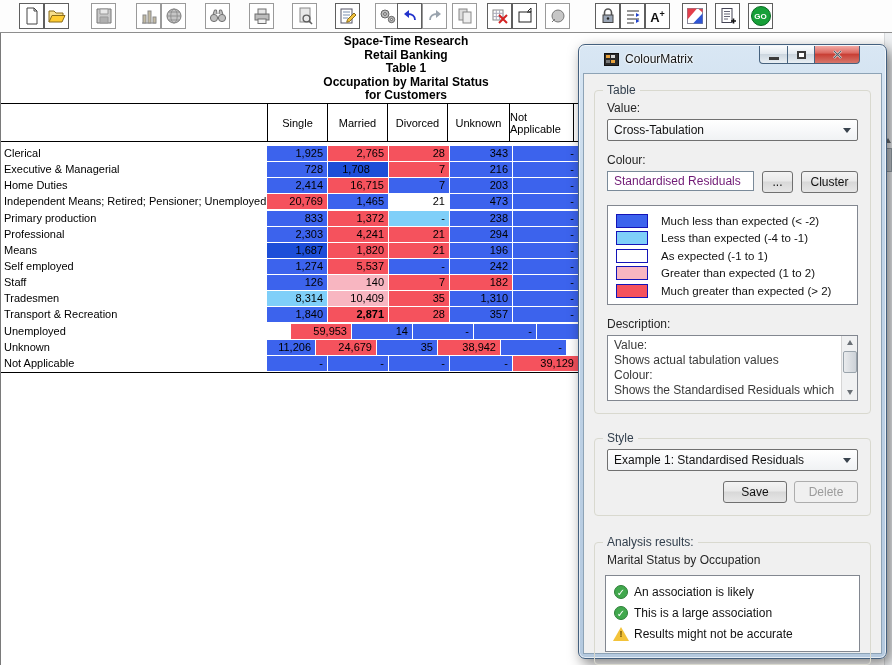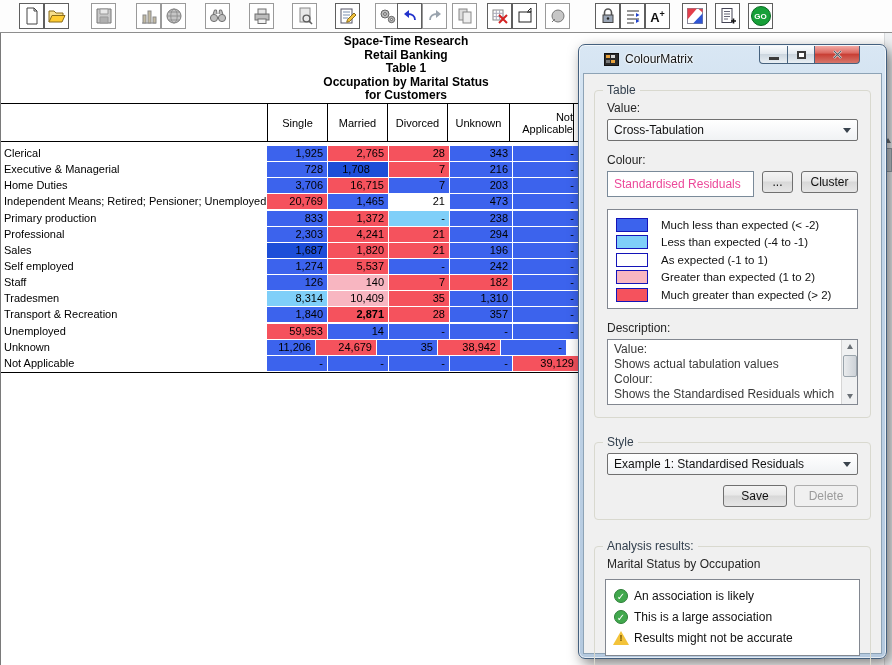--- a/index.html
+++ b/index.html
@@ -23,21 +23,21 @@
   #doc{position:absolute;left:0;top:33px;width:884px;height:632px;background:#fff;
        border-left:1px solid #7A7A7A;box-sizing:border-box;}
   #title-block{position:absolute;left:0;top:2px;width:810px;text-align:center;
                font-size:12px;font-weight:bold;color:#000;line-height:13.6px;}
   .hline{position:absolute;left:0;width:884px;height:1px;background:#000;}
   #hline-top{top:70px;}
   #hline-mid{top:108px;}
   #hline-bot{top:339px;}
   #header-row{position:absolute;left:266px;top:71px;height:37px;display:flex;}
   .hcell{border-left:1px solid #000;box-sizing:border-box;display:flex;align-items:center;
-         justify-content:center;text-align:right;font-size:11px;line-height:12px;color:#000;}
+         justify-content:center;text-align:left;font-size:11px;line-height:12px;color:#000;}
   .hcell:last-child{border-right:1px solid #000;}
   #grid{position:absolute;left:0;top:113px;}
   .trow{display:flex;height:16.15px;}
   .rlab{width:266px;font-size:11px;line-height:15px;padding-left:3px;box-sizing:border-box;
         color:#000;white-space:nowrap;overflow:hidden;}
   .tcell{box-sizing:border-box;height:15px;margin-right:1px;font-size:11px;line-height:15px;
          text-align:right;padding-right:4px;color:#000;}
 
   
   #win-scroll{position:absolute;right:0;top:33px;width:8px;height:632px;background:#EFF1F3;
@@ -70,22 +70,22 @@
               border:1px solid #8DA3B6;box-sizing:border-box;padding:0 10px;}
   .group{position:relative;border:1px solid #D9D9CF;border-radius:4px;box-sizing:border-box;}
   .group-label{position:absolute;top:-8px;left:8px;background:#F0F0F0;padding:0 4px;
                color:#33404E;font-size:12px;line-height:15px;}
   .lbl{font-size:12px;color:#262626;}
   .combo{height:22px;border:1px solid #707070;border-radius:2px;background:linear-gradient(180deg,#FFFFFF,#F0F2F4);
          display:flex;align-items:center;box-sizing:border-box;font-size:12px;color:#111;
          padding-left:6px;position:relative;}
   .combo-arrow{position:absolute;right:6px;top:8px;width:0;height:0;
          border-left:4px solid transparent;border-right:4px solid transparent;border-top:5px solid #39434D;}
-  .txtin{height:26px;border:1px solid #7A8A99;background:#fff;box-sizing:border-box;
-         font-size:12px;color:#ec4899;display:flex;align-items:center;padding-left:6px;}
+  .txtin{height:20px;border:1px solid #7A8A99;background:#fff;box-sizing:border-box;
+         font-size:12px;color:#701a75;display:flex;align-items:center;padding-left:6px;}
   .pbtn{height:22px;border:1px solid #707070;border-radius:3px;box-sizing:border-box;
         background:linear-gradient(180deg,#F4F4F4,#E9E9E9 45%,#D8D8D8 50%,#E6E6E6);
         font-size:12px;color:#111;display:flex;align-items:center;justify-content:center;}
   .pbtn.dis{color:#9B9B9B;border-color:#ADADAD;background:#F0F0F0;}
   #grp-table{margin-top:16px;padding:8px 12px 12px 12px;}
   #colour-row{display:flex;margin-top:4px;}
   #legend-box{margin-top:12px;background:#fff;border:1px solid #828790;padding:6px 6px 4px 8px;}
   .leg-row{display:flex;align-items:center;height:17.5px;}
   .swatch{width:30px;height:12px;border:1px solid #1414B8;box-sizing:content-box;margin-right:13px;}
   .leg-t{font-size:11.5px;color:#111;}
@@ -350,21 +350,21 @@
         <div class="trow">
           <div class="rlab">Executive &amp; Managerial</div>
           <div class="tcell" style="width: 60px; background: rgb(60, 99, 237);">728</div>
           <div class="tcell" style="width: 60px; background: #1d4ed8; text-align: center;">1,708</div>
           <div class="tcell" style="width: 60px; background: rgb(245, 82, 93);">7</div>
           <div class="tcell" style="width: 62px; background: rgb(60, 99, 237);">216</div>
           <div class="tcell" style="width: 65px; background: rgb(60, 99, 237);">-</div>
         </div>
         <div class="trow">
           <div class="rlab">Home Duties</div>
-          <div class="tcell" style="width: 60px; background: rgb(60, 99, 237);">3,706</div>
+          <div class="tcell" style="width: 60px; background: rgb(60, 99, 237);">2,414</div>
           <div class="tcell" style="width: 60px; background: rgb(245, 82, 93);">16,715</div>
           <div class="tcell" style="width: 60px; background: rgb(60, 99, 237);">7</div>
           <div class="tcell" style="width: 62px; background: rgb(60, 99, 237);">203</div>
           <div class="tcell" style="width: 65px; background: rgb(60, 99, 237);">-</div>
         </div>
         <div class="trow">
           <div class="rlab">Independent Means; Retired; Pensioner; Unemployed</div>
           <div class="tcell" style="width: 60px; background: rgb(245, 82, 93);">20,769</div>
           <div class="tcell" style="width: 60px; background: rgb(60, 99, 237);">1,465</div>
           <div class="tcell" style="width: 60px; background: rgb(255, 255, 255);">21</div>
@@ -381,21 +381,21 @@
         </div>
         <div class="trow">
           <div class="rlab">Professional</div>
           <div class="tcell" style="width: 60px; background: rgb(60, 99, 237);">2,303</div>
           <div class="tcell" style="width: 60px; background: rgb(245, 82, 93);">4,241</div>
           <div class="tcell" style="width: 60px; background: rgb(245, 82, 93);">21</div>
           <div class="tcell" style="width: 62px; background: rgb(60, 99, 237);">294</div>
           <div class="tcell" style="width: 65px; background: rgb(60, 99, 237);">-</div>
         </div>
         <div class="trow">
-          <div class="rlab">Sales</div>
+          <div class="rlab">Means</div>
           <div class="tcell" style="width: 60px; background: #1d4ed8;">1,687</div>
           <div class="tcell" style="width: 60px; background: rgb(245, 82, 93);">1,820</div>
           <div class="tcell" style="width: 60px; background: rgb(245, 82, 93);">21</div>
           <div class="tcell" style="width: 62px; background: rgb(60, 99, 237);">196</div>
           <div class="tcell" style="width: 65px; background: rgb(60, 99, 237);">-</div>
         </div>
         <div class="trow">
           <div class="rlab">Self employed</div>
           <div class="tcell" style="width: 60px; background: rgb(60, 99, 237);">1,274</div>
           <div class="tcell" style="width: 60px; background: rgb(245, 82, 93);">5,537</div>
@@ -422,21 +422,21 @@
         <div class="trow">
           <div class="rlab">Transport &amp; Recreation</div>
           <div class="tcell" style="width: 60px; background: rgb(60, 99, 237);">1,840</div>
           <div class="tcell" style="width: 60px; background: rgb(245, 82, 93); font-weight: bold;">2,871</div>
           <div class="tcell" style="width: 60px; background: rgb(245, 82, 93);">28</div>
           <div class="tcell" style="width: 62px; background: rgb(60, 99, 237);">357</div>
           <div class="tcell" style="width: 65px; background: rgb(60, 99, 237);">-</div>
         </div>
         <div class="trow">
           <div class="rlab">Unemployed</div>
-          <div class="tcell" style="width: 60px; background: rgb(245, 82, 93);">59,953</div>
+          <div class="tcell" style="width: 60px; background: rgb(245, 82, 93); margin-left: 24px;">59,953</div>
           <div class="tcell" style="width: 60px; background: rgb(60, 99, 237);">14</div>
           <div class="tcell" style="width: 60px; background: rgb(60, 99, 237);">-</div>
           <div class="tcell" style="width: 62px; background: rgb(60, 99, 237);">-</div>
           <div class="tcell" style="width: 65px; background: rgb(60, 99, 237);">-</div>
         </div>
         <div class="trow">
           <div class="rlab">Unknown</div>
           <div class="tcell" style="width: 48px; background: rgb(60, 99, 237);">11,206</div>
           <div class="tcell" style="width: 60px; background: rgb(245, 82, 93);">24,679</div>
           <div class="tcell" style="width: 60px; background: rgb(60, 99, 237);">35</div>

